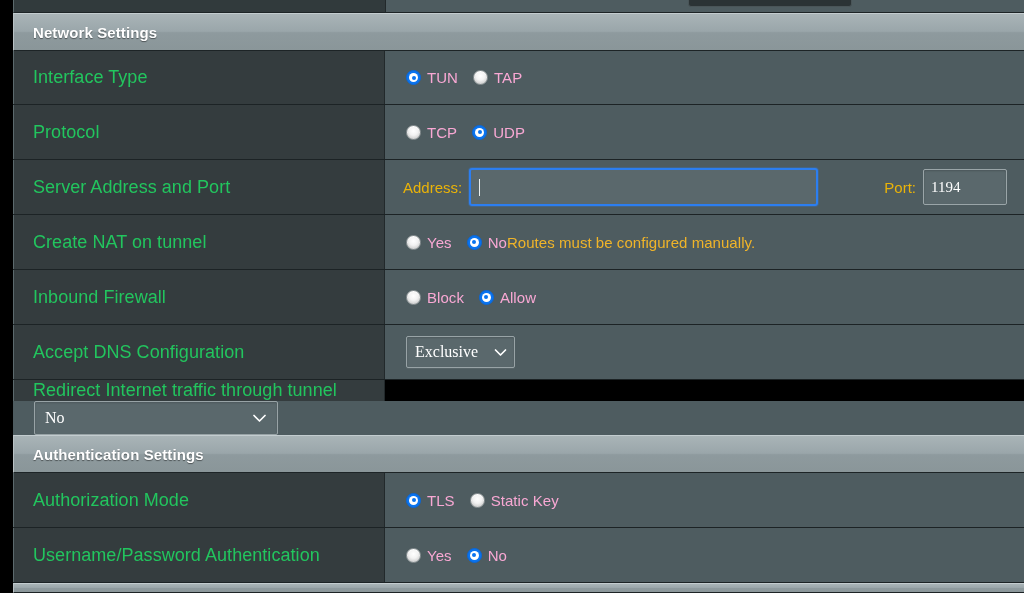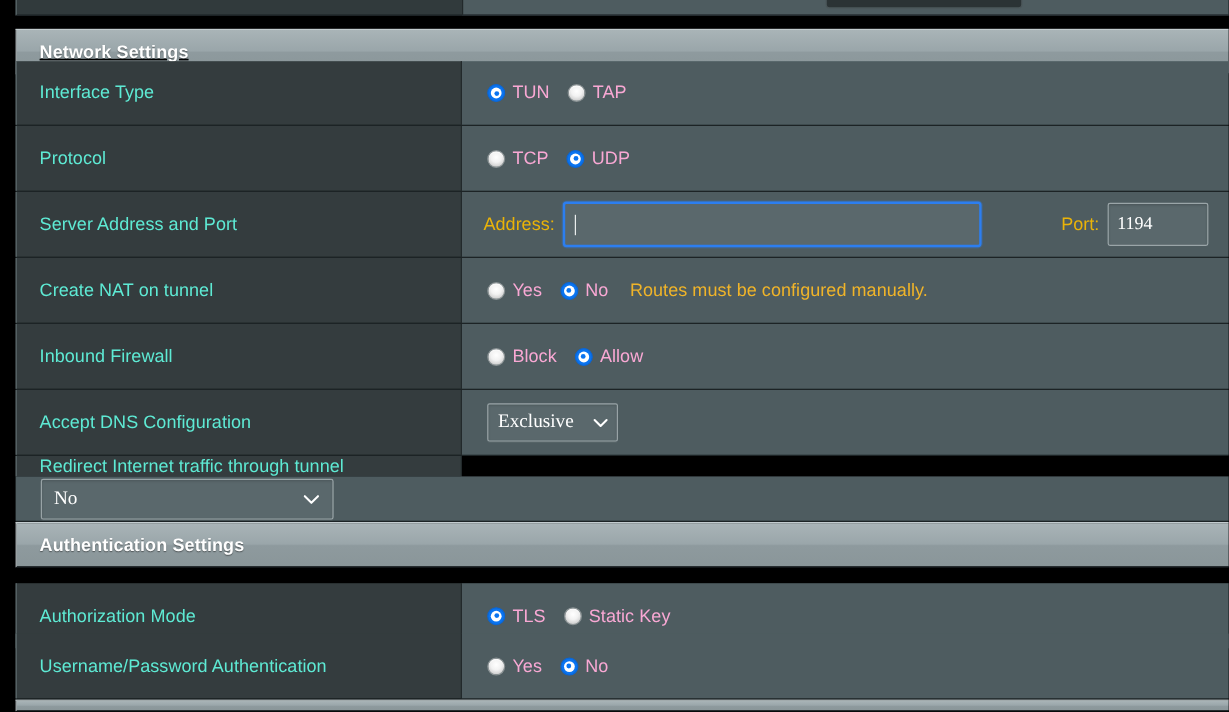--- a/index.html
+++ b/index.html
@@ -111,22 +111,22 @@
   }
   .cell-label::after {
     content: "";
     position: absolute;
     right: 0; top: 0; bottom: 0;
     width: 1px;
     background: #22292b;
   }
   .cell-label .ltext {
     margin-left: 19px;
-    font-size: 15px;
-    color: #5eead4;
+    font-size: 18px;
+    color: #22c55e;
     letter-spacing: 0.05px;
   }
   .cell-value {
     flex: 1;
     background: #4e5c60;
     box-sizing: border-box;
     display: flex;
     align-items: center;
     position: relative;
   }
@@ -183,21 +183,21 @@
     z-index: 2;
   }
   .radio-label {
     font-size: 15px;
     color: #f9a8d4;
     letter-spacing: 0.05px;
   }
   .note-warning {
     font-size: 15px;
     color: #f0b429;
-    margin-left: 18px;
+    margin-left: 0;
     letter-spacing: 0.05px;
     white-space: nowrap;
   }
 
   
   .addr-wrap {
     display: flex;
     align-items: center;
     width: 100%;
     padding: 0 17px 0 18px;
@@ -289,21 +289,21 @@
 
   <div class="left-gutter"></div>
 
   <div class="clip-row">
     <div class="lcell"></div>
     <div class="rcell">
       <div class="clip-btn"></div>
     </div>
   </div>
 
-  <div class="section-header" style="top:24px;text-decoration:underline;">
+  <div class="section-header" style="top:13px;">
     <span class="title">Network Settings</span>
   </div>
 
   <div class="row" style="top:51px; height:54px;">
     <div class="cell-label">
       <span class="ltext">Interface Type</span>
     </div>
     <div class="cell-value">
       <div class="radio-group">
         <label class="radio-opt">
@@ -421,21 +421,21 @@
           </svg>
         </span>
       </div>
     </div>
   </div>
 
   <div class="section-header" style="top:435px;">
     <span class="title">Authentication Settings</span>
   </div>
 
-  <div class="row" style="top:486px; height:55px;">
+  <div class="row" style="top:473px; height:55px;">
     <div class="cell-label">
       <span class="ltext">Authorization Mode</span>
     </div>
     <div class="cell-value">
       <div class="radio-group">
         <label class="radio-opt">
           <span class="radio on"></span>
           <span class="radio-label">TLS</span>
         </label>
         <label class="radio-opt">

